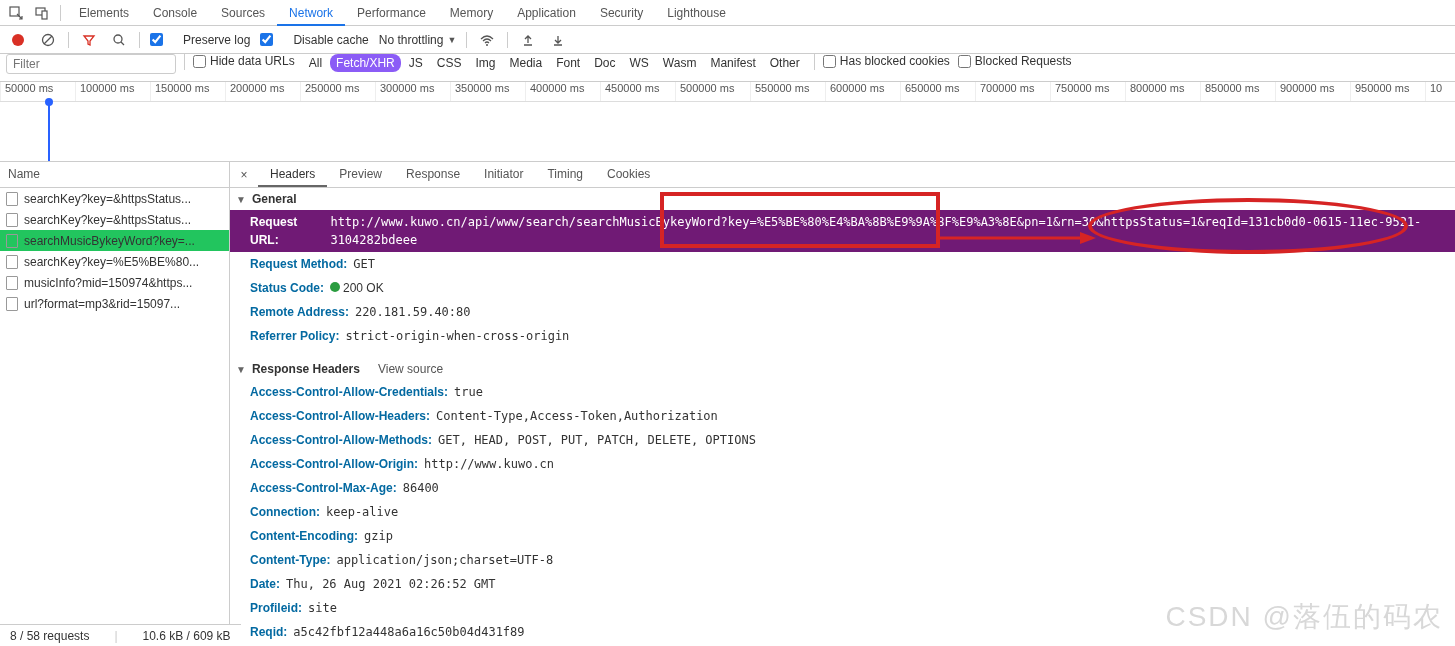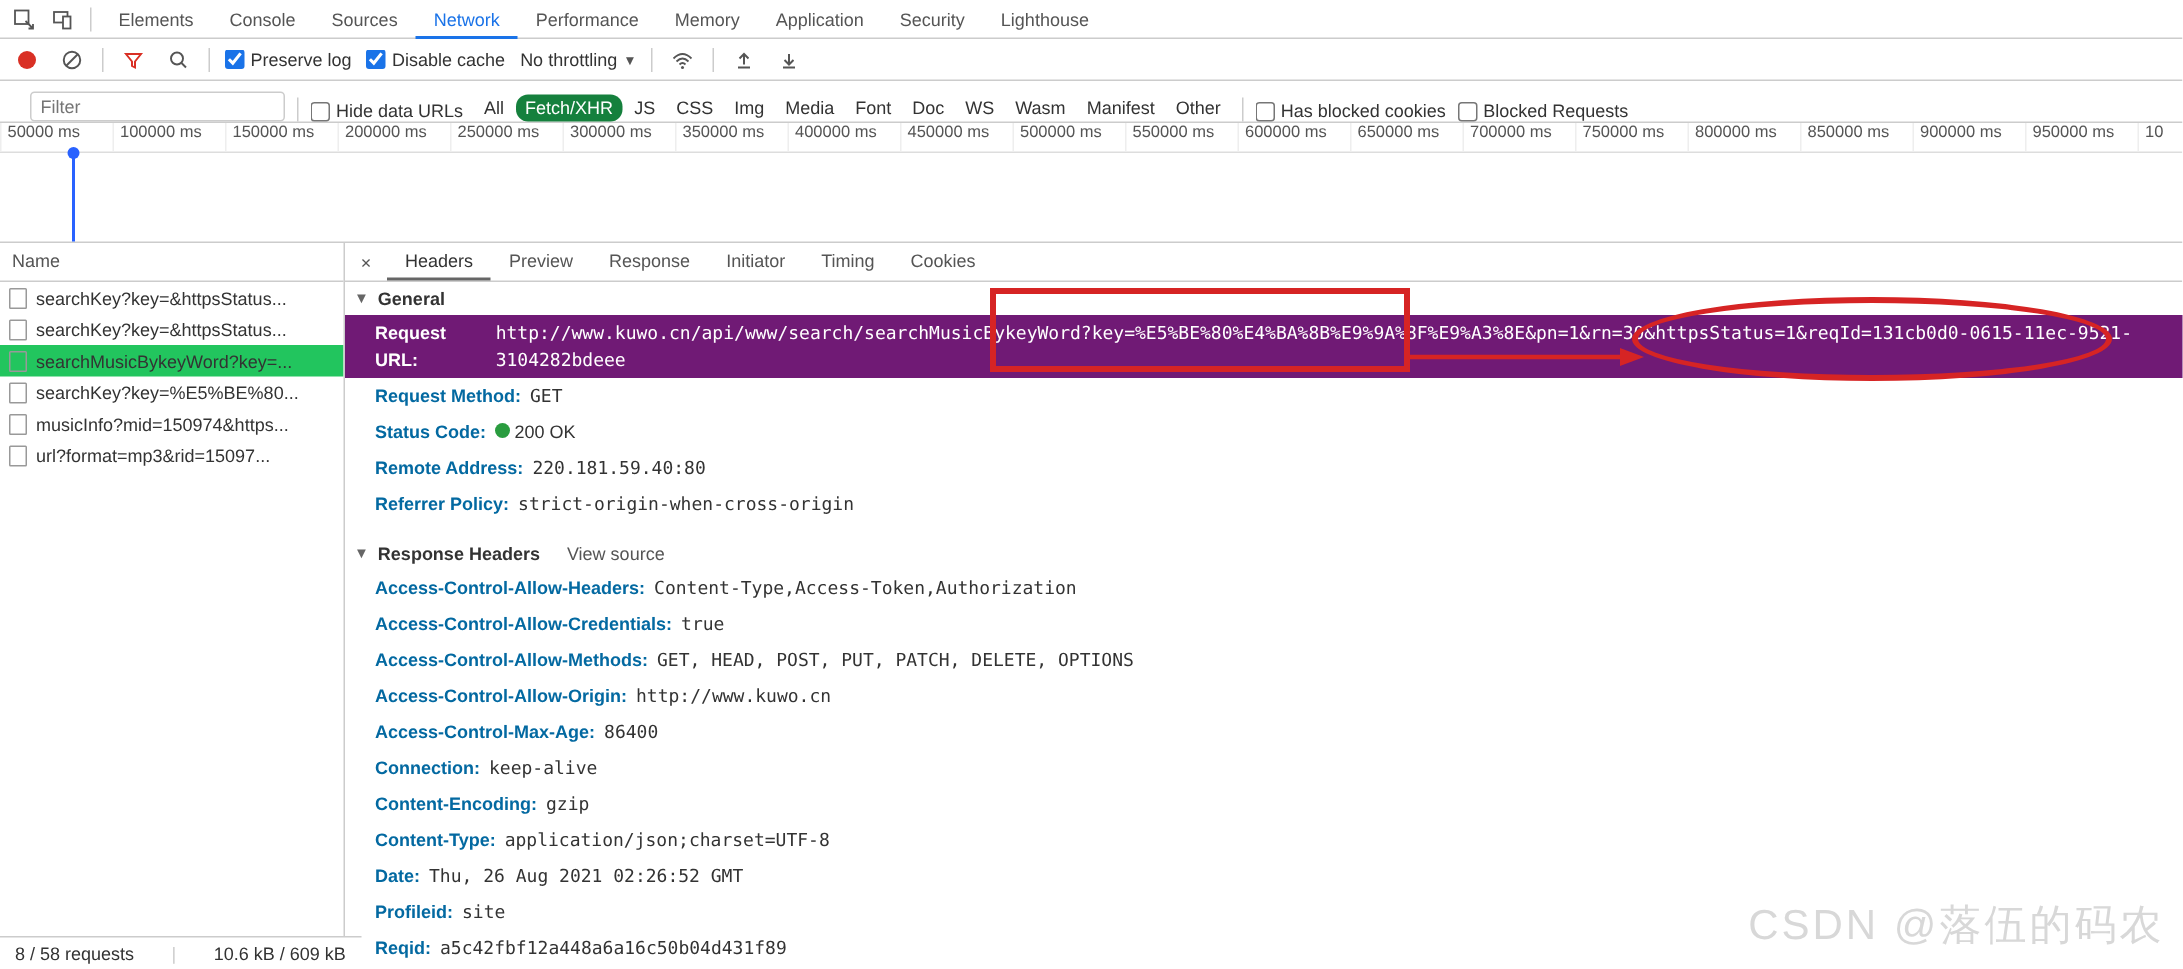--- a/index.html
+++ b/index.html
@@ -4,28 +4,28 @@
 <style>
 *{margin:0;padding:0;box-sizing:border-box;font-family:'Segoe UI',Arial,sans-serif;font-size:12px;color:#333}
 body{background:#fff;width:1455px;height:646px;overflow:hidden;position:relative}
 .top-tabs{display:flex;align-items:center;height:26px;border-bottom:1px solid #ccc;padding:0 4px;gap:2px}
 .top-tabs .icon{width:24px;height:24px;display:flex;align-items:center;justify-content:center;cursor:pointer;color:#555}
 .top-tabs .sep{width:1px;height:16px;background:#ccc;margin:0 4px}
 .top-tabs .tab{padding:4px 12px;color:#555;cursor:pointer}
 .top-tabs .tab.active{color:#1a73e8;border-bottom:2px solid #1a73e8}
 .toolbar{display:flex;align-items:center;height:28px;border-bottom:1px solid #ccc;padding:0 8px;gap:10px}
 .toolbar .icon{width:20px;height:20px;display:flex;align-items:center;justify-content:center;cursor:pointer}
-.toolbar label{display:flex;align-items:center;gap:4px;cursor:pointer}
+.toolbar label{display:flex;align-items:center;gap:20px;cursor:pointer}
 .toolbar input[type=checkbox]{accent-color:#1a73e8}
-.filter-row{display:flex;align-items:flex-end;height:28px;border-bottom:1px solid #ccc;padding:0 20px;gap:8px}
+.filter-row{display:flex;align-items:flex-start;height:28px;border-bottom:1px solid #ccc;padding:0 6px;gap:8px}
 .filter-row .filter-input{width:170px;height:20px;border:1px solid #ccc;border-radius:3px;padding:0 6px;color:#999}
 .filter-row .sep{width:1px;height:16px;background:#ccc}
 .filter-row label{display:flex;align-items:center;gap:4px;cursor:pointer}
 .type-pill{padding:2px 6px;cursor:pointer;color:#333}
-.type-pill.active{background:#15803d;color:#fff;border-radius:8px}
+.type-pill.active{background:#8b5cf6;color:#fff;border-radius:8px}
 .timeline{height:80px;border-bottom:1px solid #ccc;position:relative;overflow:hidden}
 .timeline-ticks{display:flex;height:20px;border-bottom:1px solid #ddd}
 .tick{flex:0 0 75px;font-size:11px;color:#555;padding-left:4px;border-left:1px solid #eee}
 .timeline-body{height:60px;position:relative}
 .timeline-body .marker{position:absolute;top:0;bottom:0;width:2px;background:#2962ff;left:48px}
 .timeline-body .marker::before{content:'';position:absolute;left:-3px;top:-4px;width:8px;height:8px;background:#2962ff;border-radius:50%}
 .main{display:flex;height:478px}
 .name-col{width:230px;border-right:1px solid #ccc;display:flex;flex-direction:column}
 .name-header{height:26px;border-bottom:1px solid #ccc;padding:5px 8px;font-weight:400;color:#555}
 .name-list{flex:1;overflow-y:auto}
@@ -260,26 +260,26 @@
           <span class="v">strict-origin-when-cross-origin</span>
         </div>
       <div style="height:10px"></div>
       <div class="section-header">
           <span class="tri">▼</span>
           <span>Response Headers</span>
           <span class="view-source">View source</span>
         </div>
       <div id="resp-headers">
           <div class="kv">
+            <span class="k">Access-Control-Allow-Credentials:</span>
+            <span class="v">true</span>
+          </div>
+          <div class="kv">
             <span class="k">Access-Control-Allow-Headers:</span>
             <span class="v">Content-Type,Access-Token,Authorization</span>
-          </div>
-          <div class="kv">
-            <span class="k">Access-Control-Allow-Credentials:</span>
-            <span class="v">true</span>
           </div>
           <div class="kv">
             <span class="k">Access-Control-Allow-Methods:</span>
             <span class="v">GET, HEAD, POST, PUT, PATCH, DELETE, OPTIONS</span>
           </div>
           <div class="kv">
             <span class="k">Access-Control-Allow-Origin:</span>
             <span class="v">http://www.kuwo.cn</span>
           </div>
           <div class="kv">

